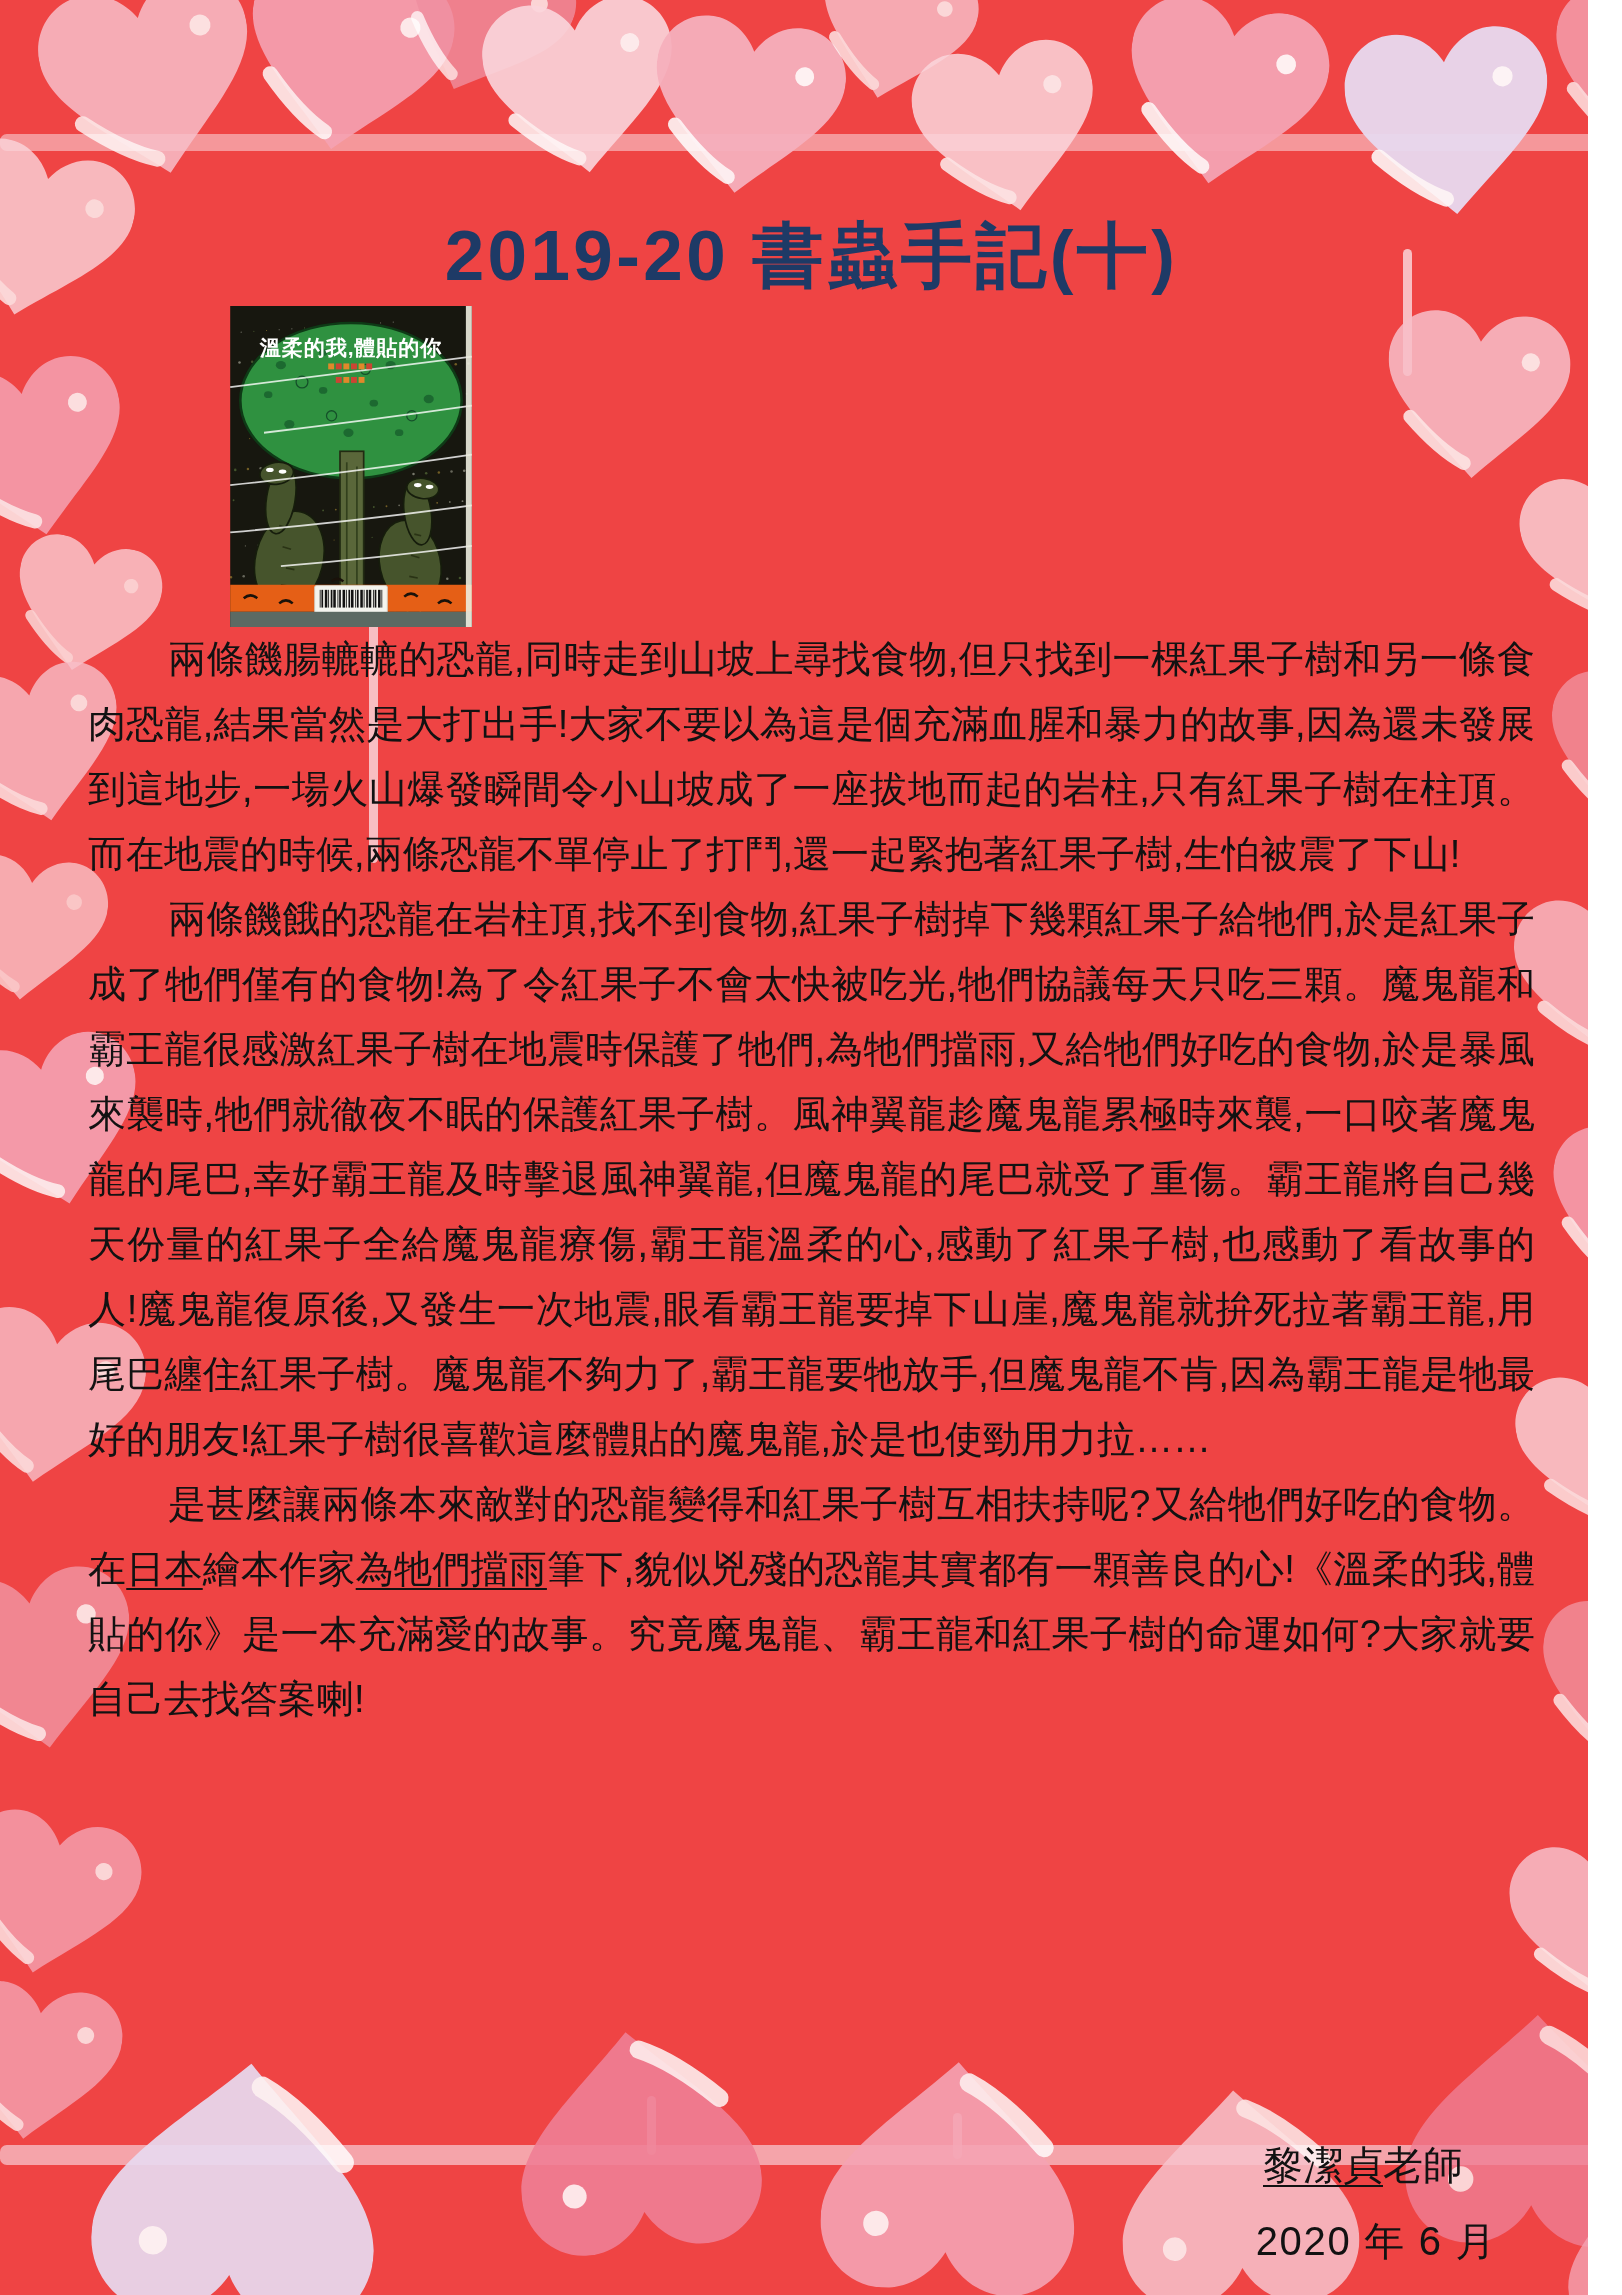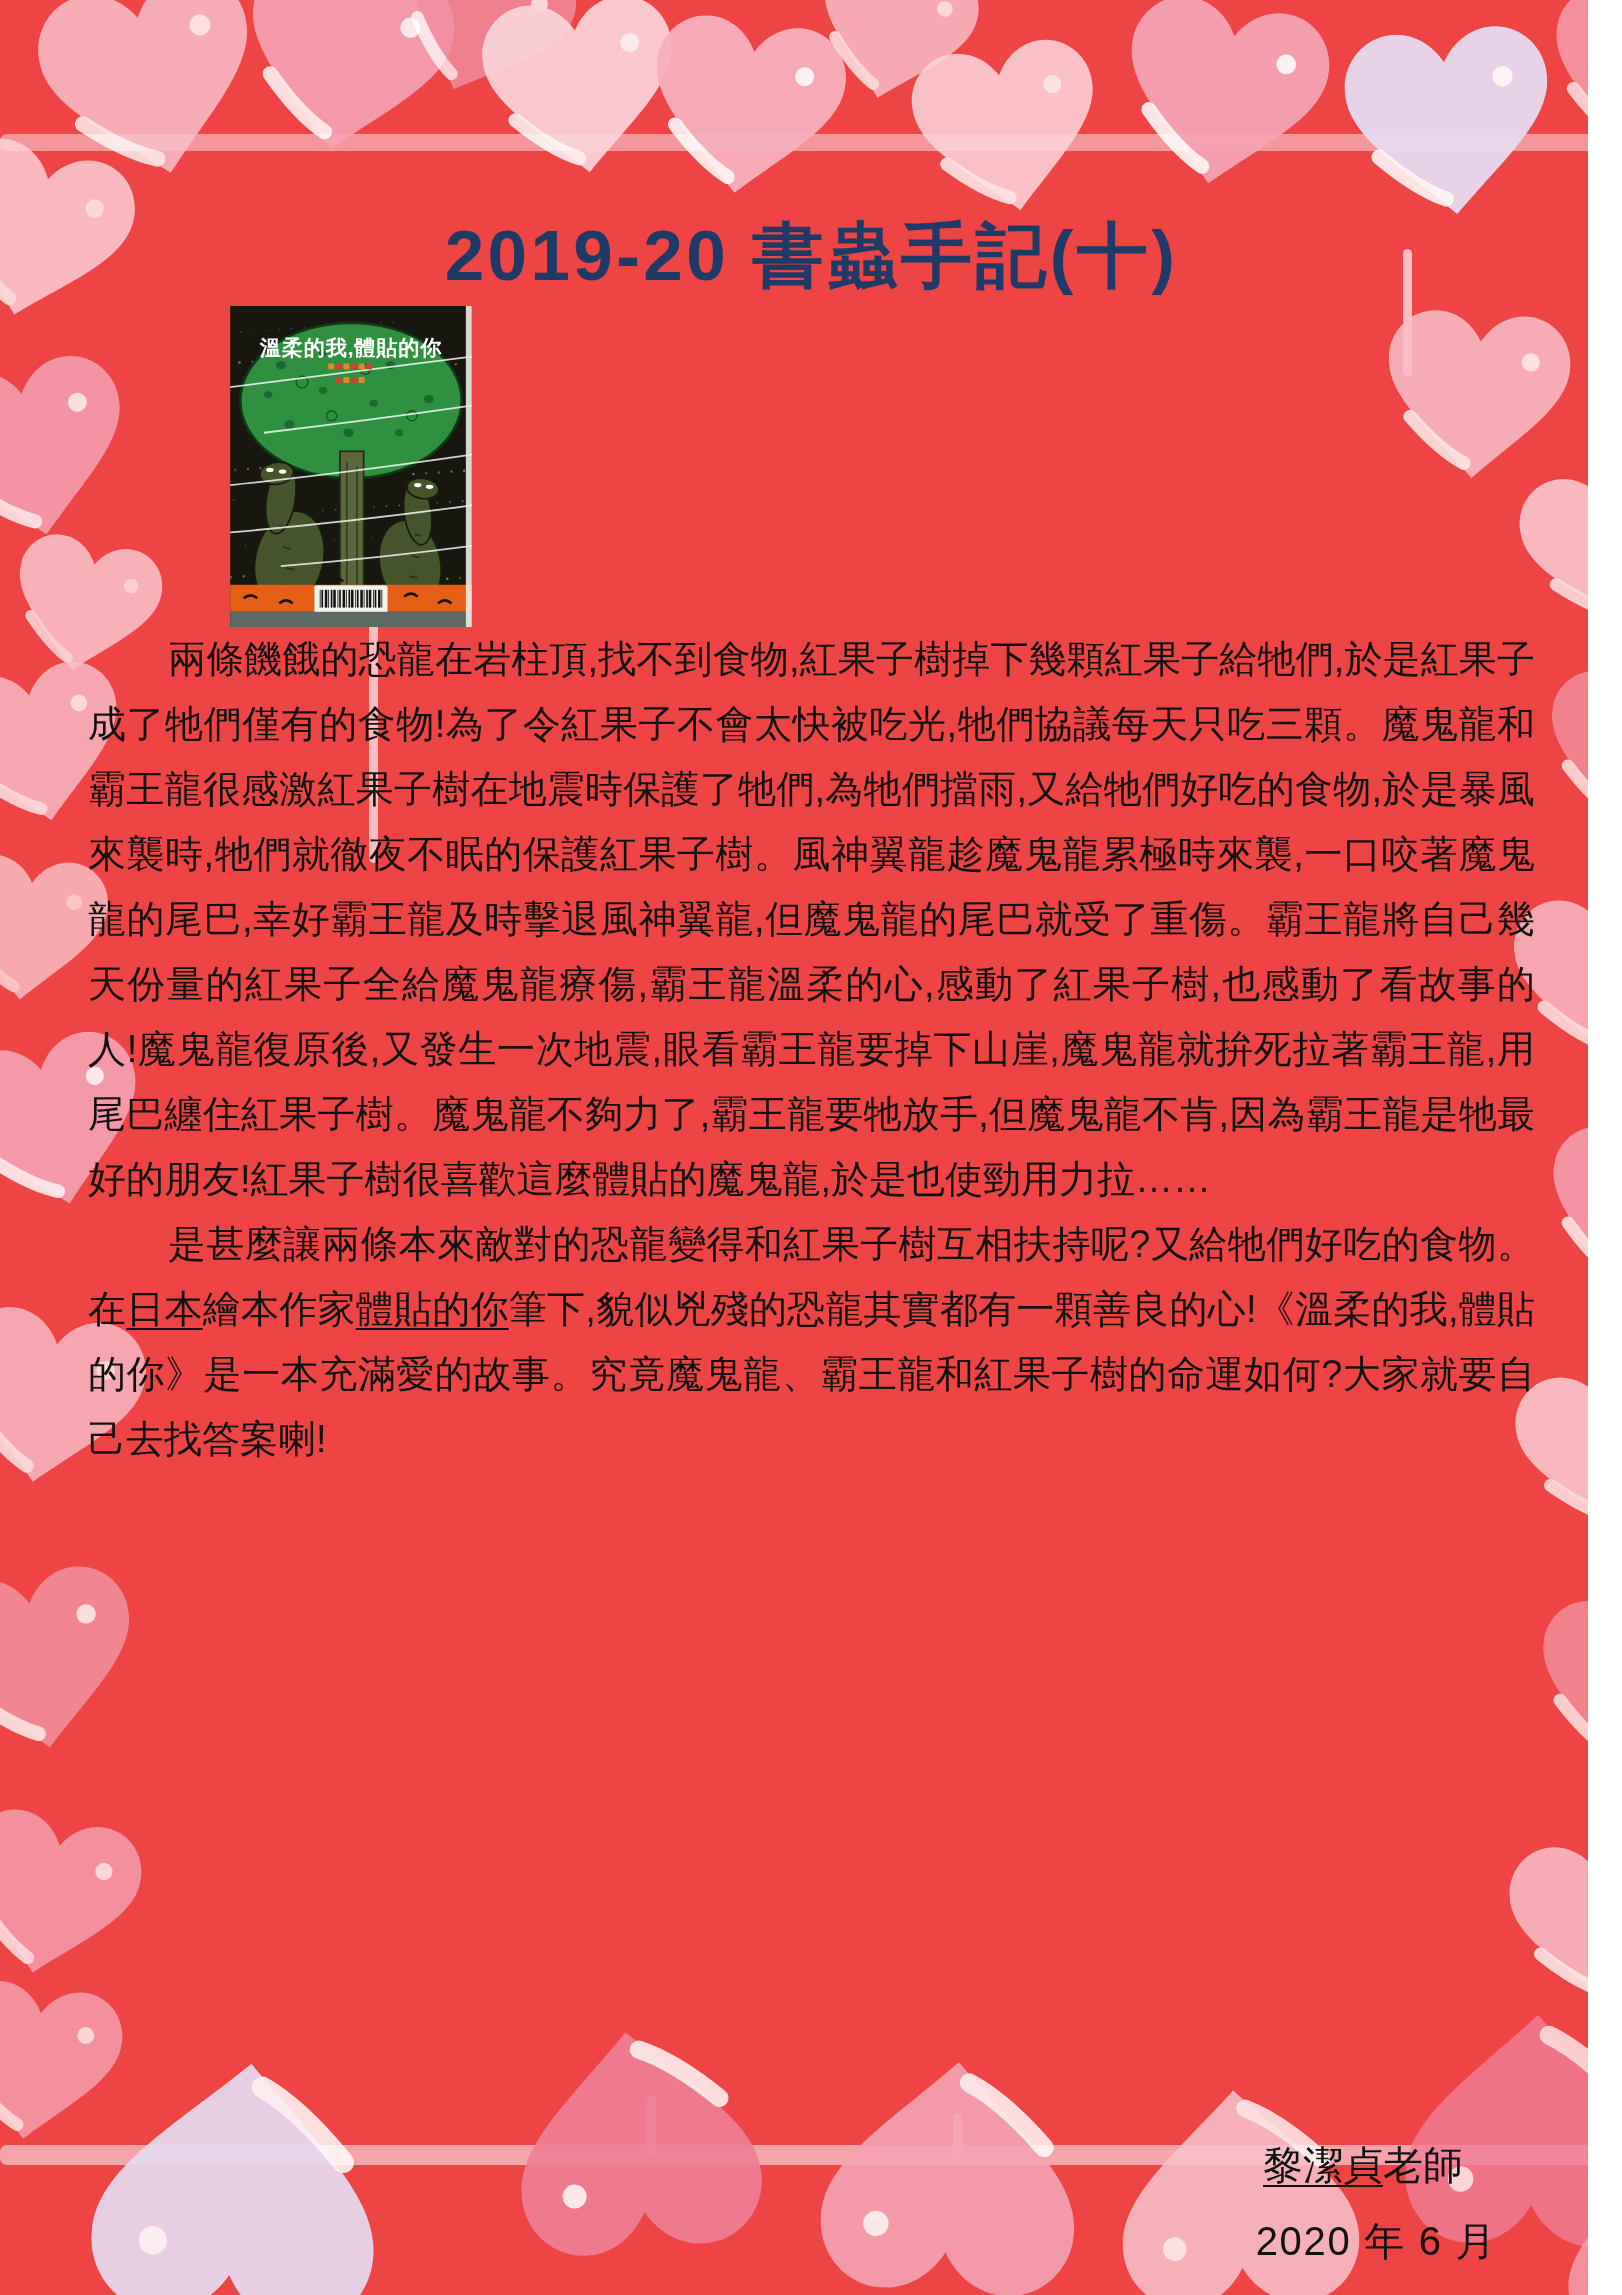--- a/index.html
+++ b/index.html
@@ -482,22 +482,23 @@
 
         <rect x="0" y="362" width="286" height="18" fill="#5c6a63"></rect>
         <rect x="279" y="0" width="7" height="380" fill="#ededdf" opacity="0.9"></rect>
       </svg>
     </div>
 
     <div class="wordart">
     </div>
 
     <div class="body-text">
+      <p><span>兩條饑腸轆轆的恐龍,同時走到山坡上尋找食物,但只找到一棵紅果子樹和另一條食肉恐龍,結果當然是大打出手!大家不要以為這是個充滿血腥和暴力的故事,因為還未發展到這地步,一場火山爆發瞬間令小山坡成了一座拔地而起的岩柱,只有紅果子樹在柱頂。而在地震的時候,兩條恐龍不單停止了打鬥,還一起緊抱著紅果子樹,生怕被震了下山!</span></p>
       <p><span>兩條饑餓的恐龍在岩柱頂,找不到食物,紅果子樹掉下幾顆紅果子給牠們,於是紅果子成了牠們僅有的食物!為了令紅果子不會太快被吃光,牠們協議每天只吃三顆。魔鬼龍和霸王龍很感激紅果子樹在地震時保護了牠們,為牠們擋雨,又給牠們好吃的食物,於是暴風來襲時,牠們就徹夜不眠的保護紅果子樹。風神翼龍趁魔鬼龍累極時來襲,一口咬著魔鬼龍的尾巴,幸好霸王龍及時擊退風神翼龍,但魔鬼龍的尾巴就受了重傷。霸王龍將自己幾天份量的紅果子全給魔鬼龍療傷,霸王龍溫柔的心,感動了紅果子樹,也感動了看故事的人!魔鬼龍復原後,又發生一次地震,眼看霸王龍要掉下山崖,魔鬼龍就拚死拉著霸王龍,用尾巴纏住紅果子樹。魔鬼龍不夠力了,霸王龍要牠放手,但魔鬼龍不肯,因為霸王龍是牠最好的朋友!紅果子樹很喜歡這麼體貼的魔鬼龍,於是也使勁用力拉……</span></p>
-      <p><span>是甚麼讓兩條本來敵對的恐龍變得和紅果子樹互相扶持呢?又給牠們好吃的食物。在</span><span class="u">日本</span><span>繪本作家</span><span class="u">體貼的你</span><span>筆下,貌似兇殘的恐龍其實都有一顆善良的心!《溫柔的我,體貼的你》是一本充滿愛的故事。究竟魔鬼龍、霸王龍和紅果子樹的命運如何?大家就要自己去找答案喇!</span></p>
+      <p><span>是甚麼讓兩條本來敵對的恐龍變得和紅果子樹互相扶持呢?又給牠們好吃的食物。在</span><span class="u">日本</span><span>繪本作家</span><span class="u">為牠們擋雨</span><span>筆下,貌似兇殘的恐龍其實都有一顆善良的心!《溫柔的我,體貼的你》是一本充滿愛的故事。究竟魔鬼龍、霸王龍和紅果子樹的命運如何?大家就要自己去找答案喇!</span></p>
     </div>
 
     <div class="signature">
       <span class="sig-line"><span class="u">黎潔貞</span><span>老師</span></span>
       <span class="date-line">2020 年 6 月</span>
     </div>
 
   </div>
 </div>
 

